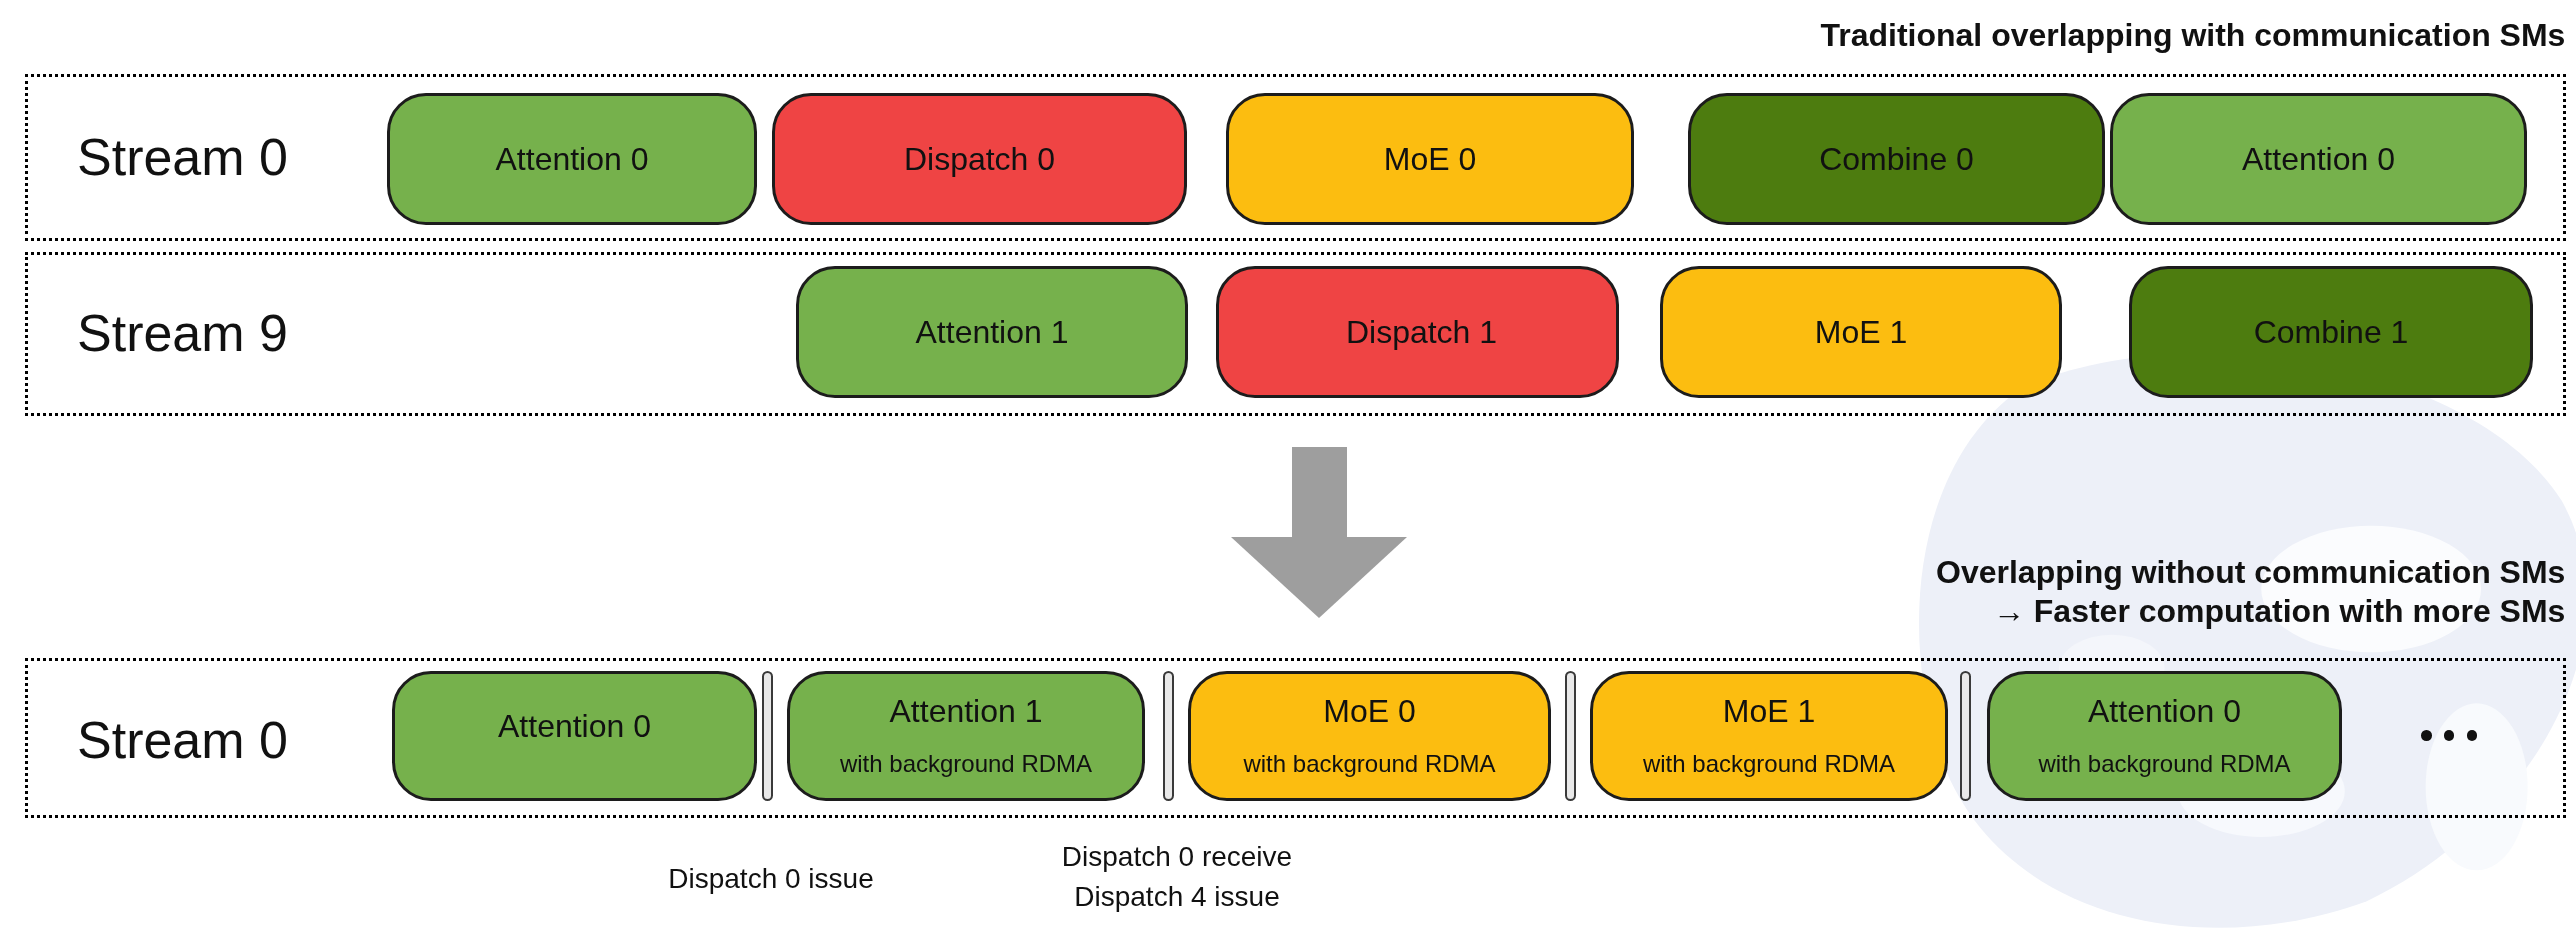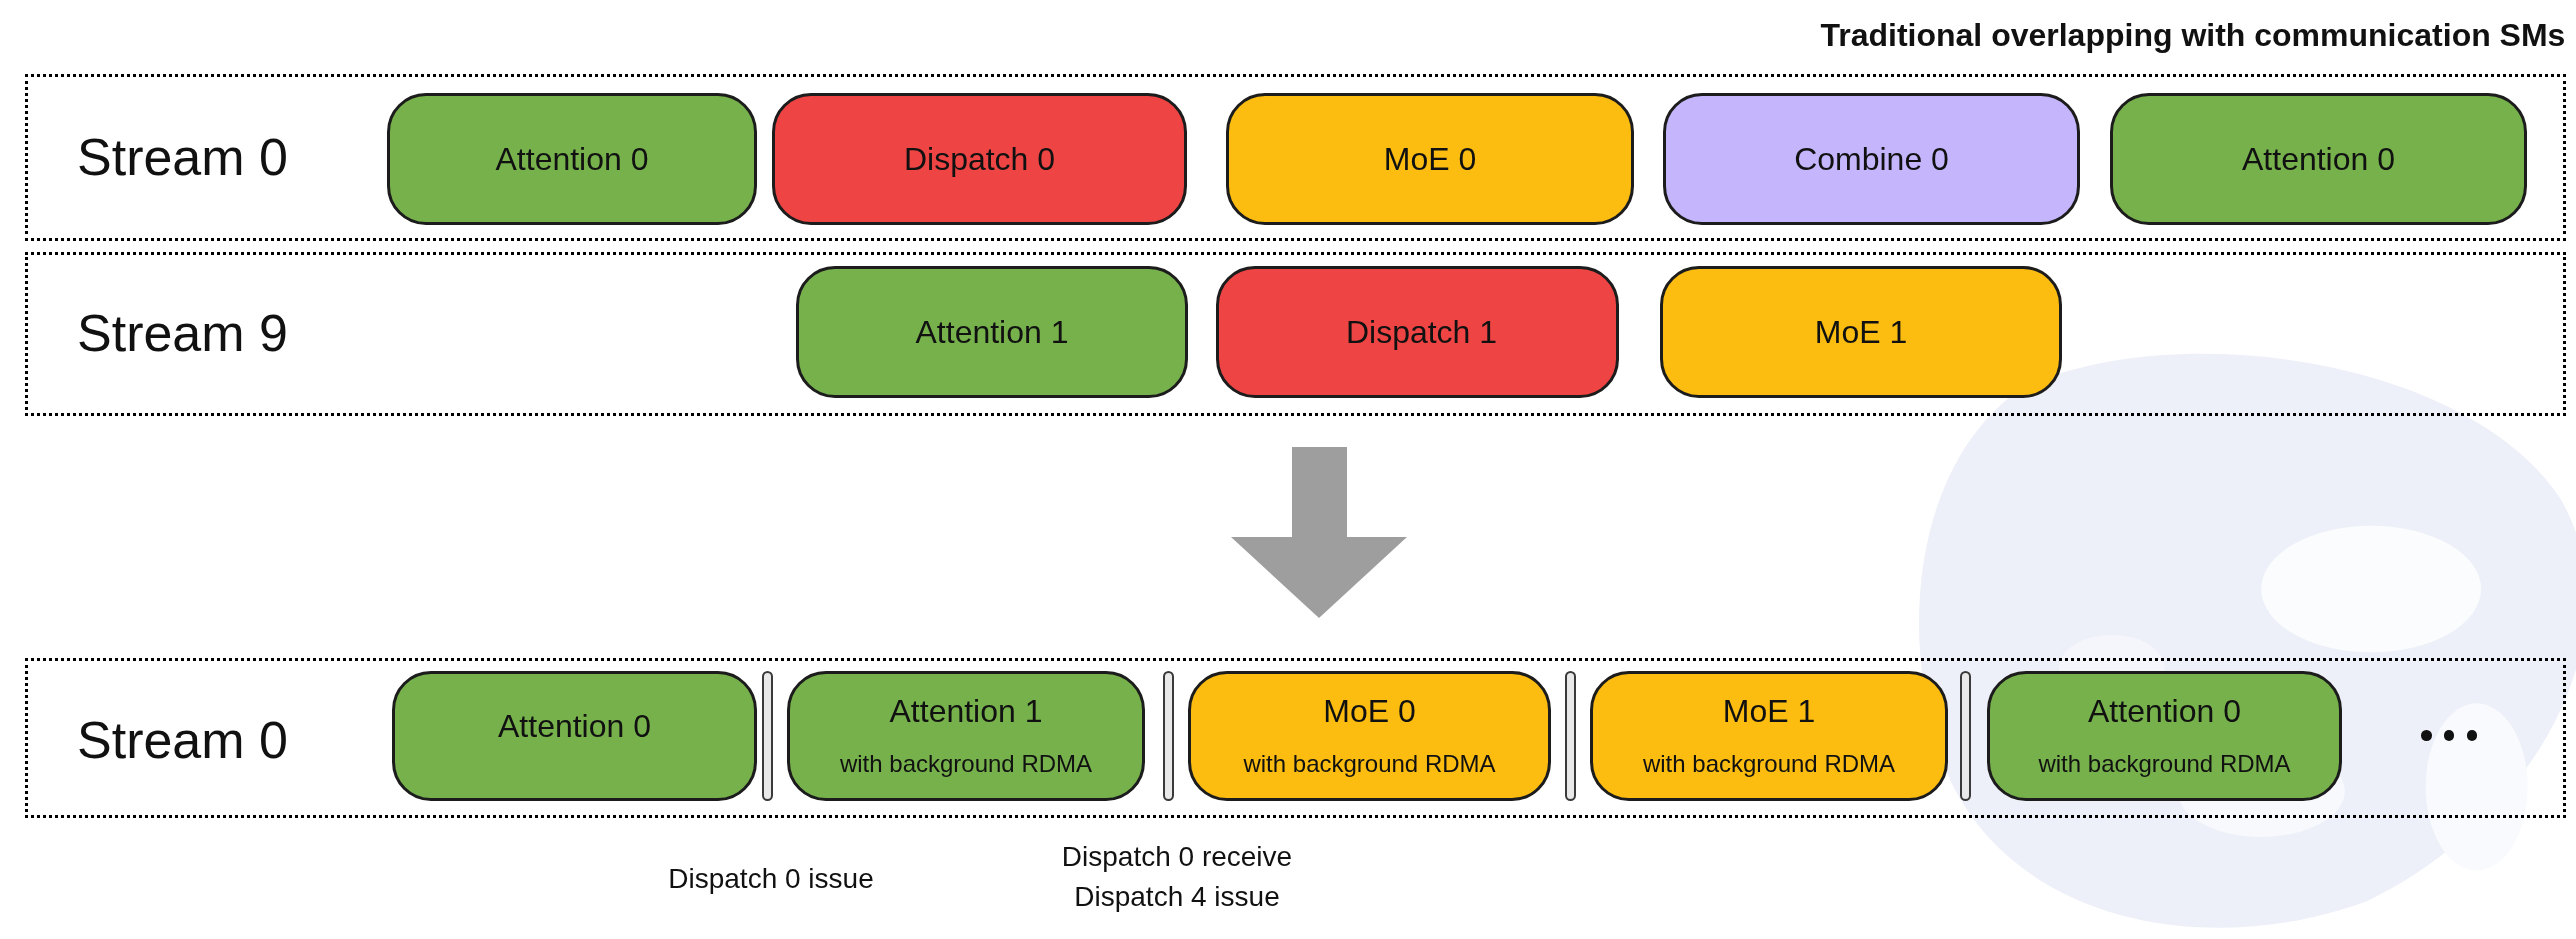--- a/index.html
+++ b/index.html
@@ -27,21 +27,21 @@
   .block {
     position:absolute; box-sizing:border-box; z-index:2;
     border:3.5px solid #1c1c1c; border-radius:39px;
     display:flex; flex-direction:column; align-items:center; justify-content:center;
     text-align:center; font-size:32px; line-height:37px; white-space:nowrap;
   }
   .block .sub { font-size:24px; line-height:30px; margin-top:19px; }
   .c-attention { background:#76b14c; }
   .c-dispatch  { background:#ef4444; }
   .c-moe       { background:#fcbd10; }
-  .c-combine   { background:#c4b5fd; }
+  .c-combine   { background:#4d7c0f;margin-left:25px; }
   .row0 { top:93px; height:132px; }
   .row1 { top:266px; height:132px; }
   .row2 { top:671px; height:130px; }
   
   .sep {
     position:absolute; top:671px; height:130px; width:11.4px; box-sizing:border-box;
     background:#e9e9e9; border:2.2px solid #3a3a3a; border-radius:7px; z-index:2;
   }
   
   #arrow-stem { position:absolute; left:1292px; top:447px; width:55px; height:91px; background:#9e9e9e; z-index:1; }
@@ -66,34 +66,39 @@
 
   <svg id="watermark" viewBox="0 0 778 688" aria-hidden="true">
     <path fill="#edf0f8" d="M150,60 C330,-20 660,30 762,190 C850,350 720,560 540,645 C350,715 120,665 55,480 C5,330 30,140 150,60 Z"></path>
     <ellipse cx="545" cy="290" rx="125" ry="72" fill="#fbfcfe"></ellipse>
     <ellipse cx="420" cy="520" rx="95" ry="52" fill="#f7f9fd"></ellipse>
     <ellipse cx="665" cy="515" rx="58" ry="95" fill="#f8fafd"></ellipse>
     <ellipse cx="250" cy="380" rx="60" ry="38" fill="#f4f6fb"></ellipse>
   </svg>
 
   <div class="title" id="title-top">Traditional overlapping with communication SMs</div>
+  <div class="title" id="title-bottom">
+    <div>Overlapping without communication SMs</div>
+    <div>→ Faster computation with more SMs</div>
+  </div>
 
   <div class="stream-box" id="box-row0"></div>
   <div class="stream-label" style="top:157px;">Stream 0</div>
   <div class="block row0 c-attention" style="left:387px;  width:370px;">Attention 0</div>
   <div class="block row0 c-dispatch" style="left:772px;  width:415px;">Dispatch 0</div>
   <div class="block row0 c-moe" style="left:1226px; width:408px;">MoE 0</div>
   <div class="block row0 c-combine" style="left:1663px; width:417px;">Combine 0</div>
   <div class="block row0 c-attention" style="left:2110px; width:417px;">Attention 0</div>
 
   <div class="stream-box" id="box-row1"></div>
   <div class="stream-label" style="top:333px;">Stream 9</div>
   <div class="block row1 c-attention" style="left:796px;  width:392px;">Attention 1</div>
   <div class="block row1 c-dispatch" style="left:1216px; width:403px;padding-left:8px;">Dispatch 1</div>
   <div class="block row1 c-moe" style="left:1660px; width:402px;">MoE 1</div>
+  <div class="block row1 c-combine" style="left:2104px; width:404px;">Combine 1</div>
 
   <div id="arrow-stem"></div>
   <div id="arrow-head"></div>
 
   <div class="stream-box" id="box-row2"></div>
   <div class="stream-label" style="top:740px;">Stream 0</div>
 
   <div class="block row2 c-attention" style="left:392px; width:365px;">
     <div>Attention 0</div>
     <div class="sub"></div>

